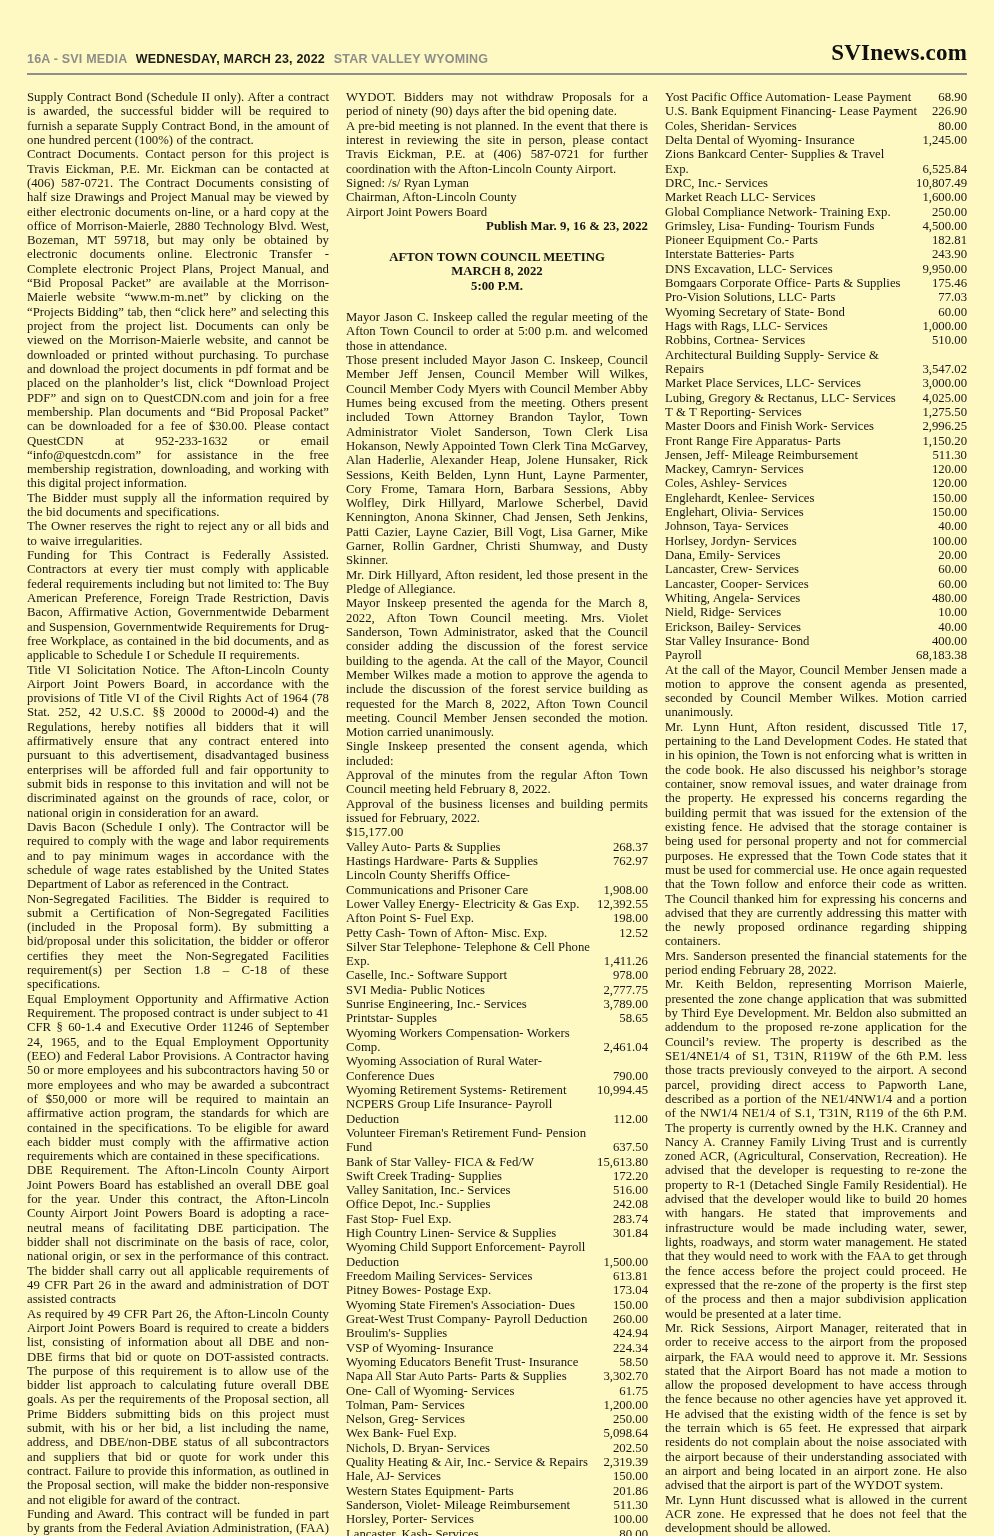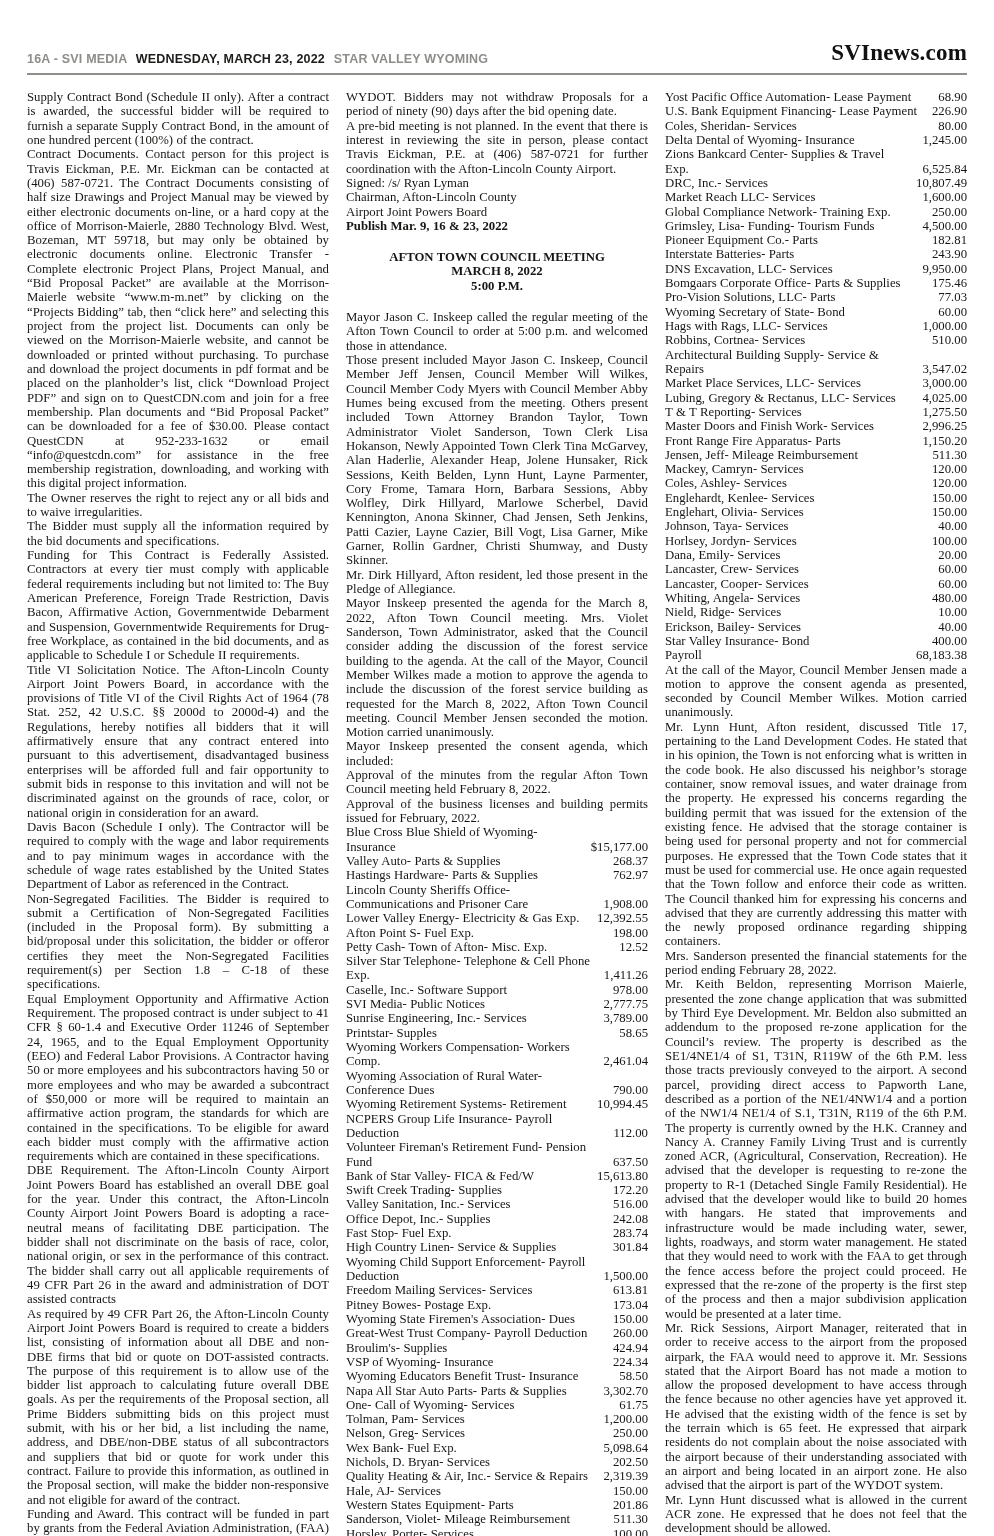--- a/index.html
+++ b/index.html
@@ -1,39 +1,39 @@
 <!DOCTYPE html>
 <html><head>
 <meta charset="utf-8">
 <style>
   html,body { margin:0; padding:0; background:#e9e9e6; }
   .page {
     position:relative; width:994px; height:1536px; margin:0 auto;
-    background:#ffffff; box-sizing:border-box; padding:40px 27px 16px 27px;
+    background:#fef9c3; box-sizing:border-box; padding:40px 27px 16px 27px;
     font-family:"Liberation Serif", serif; color:#171614; overflow:hidden;
   }
   
   .masthead { display:flex; justify-content:space-between; align-items:flex-end;
     border-bottom:2px solid #8f8f8c; padding-bottom:7px; }
   .mast-left { font-family:"Liberation Sans", sans-serif; font-size:12.5px; font-weight:700;
     letter-spacing:.2px; color:#8d8d8a; white-space:nowrap; }
   .mast-left .mast-date { color:#1c1c1a; margin:0 5px; }
   .mast-right { font-family:"Liberation Serif", serif; font-weight:700; font-size:23px;
     color:#111; letter-spacing:.2px; }
   
   .columns { display:flex; gap:17px; margin-top:15px; }
   .col { flex:1 1 0; min-width:0; font-size:12.75px; line-height:1.123; text-align:justify;
     hyphens:none; word-spacing:.2px; }
   p.para { margin:0; }
   
   .pay-row { display:flex; justify-content:space-between; align-items:flex-end; gap:12px; }
   .pay-name { text-align:left; }
   .pay-amt { white-space:nowrap; }
   
-  .publish-line { font-weight:700; margin:2px 0 27px 0; }
+  .publish-line { font-weight:700; text-align:right; margin:2px 0 27px 0; }
   .heading-block { text-align:center; font-weight:700; margin:17px; }
   .heading-block div { margin:0; }
 </style>
 </head>
 <body>
 
 <div class="page">
 
   <div class="masthead">
     <div class="mast-left">
@@ -46,23 +46,23 @@
 
   <div class="columns">
 
     <div class="col">
       <div>
 
           <p class="para">Supply Contract Bond (Schedule II only).  After a contract is awarded, the successful bidder will be required to furnish a separate Supply Contract Bond, in the amount of one hundred percent (100%) of the contract.</p>
 
           <p class="para">Contract Documents.  Contact person for this project is Travis Eickman, P.E.  Mr. Eickman can be contacted at (406) 587-0721.  The Contract Documents consisting of half size Drawings and Project Manual may be viewed by either electronic documents on-line, or a hard copy at the office of Morrison-Maierle, 2880 Technology Blvd. West, Bozeman, MT 59718, but may only be obtained by electronic documents online. Electronic Transfer - Complete electronic Project Plans, Project Manual, and “Bid Proposal Packet” are available at the Morrison-Maierle website “www.m-m.net” by clicking on the “Projects Bidding” tab, then “click here” and selecting this project from the project list. Documents can only be viewed on the Morrison-Maierle website, and cannot be downloaded or printed without purchasing.  To purchase and download the project documents in pdf format and be placed on the planholder’s list, click “Download Project PDF” and sign on to QuestCDN.com and join for a free membership.  Plan documents and “Bid Proposal Packet” can be downloaded for a fee of $30.00.  Please contact QuestCDN at 952-233-1632 or email “info@questcdn.com” for assistance in the free membership registration, downloading, and working with this digital project information.</p>
 
+          <p class="para">The Bidder must supply all the information required by the bid documents and specifications.</p>
+
           <p class="para">The Owner reserves the right to reject any or all bids and to waive irregularities.</p>
-
-          <p class="para">The Bidder must supply all the information required by the bid documents and specifications.</p>
 
           <p class="para">Funding for This Contract is Federally Assisted.  Contractors at every tier must comply with applicable federal requirements including but not limited to: The Buy American Preference, Foreign Trade Restriction, Davis Bacon, Affirmative Action, Governmentwide Debarment and Suspension, Governmentwide Requirements for Drug-free Workplace, as contained in the bid documents, and as applicable to Schedule I or Schedule II requirements.</p>
 
           <p class="para">Title VI Solicitation Notice. The Afton-Lincoln County Airport Joint Powers Board, in accordance with the provisions of Title VI of the Civil Rights Act of 1964 (78 Stat. 252, 42 U.S.C. §§ 2000d to 2000d-4) and the Regulations, hereby notifies all bidders that it will affirmatively ensure that any contract entered into pursuant to this advertisement, disadvantaged business enterprises will be afforded full and fair opportunity to submit bids in response to this invitation and will not be discriminated against on the grounds of race, color, or national origin in consideration for an award.</p>
 
           <p class="para">Davis Bacon (Schedule I only). The Contractor will be required to comply with the wage and labor requirements and to pay minimum wages in accordance with the schedule of wage rates established by the United States Department of Labor as referenced in the Contract.</p>
 
           <p class="para">Non-Segregated Facilities. The Bidder is required to submit a Certification of Non-Segregated Facilities (included in the Proposal form).  By submitting a bid/proposal under this solicitation, the bidder or offeror certifies they meet the Non-Segregated Facilities requirement(s) per Section 1.8 – C-18 of these specifications.</p>
 
           <p class="para">Equal Employment Opportunity and Affirmative Action Requirement. The proposed contract is under subject to 41 CFR § 60-1.4 and Executive Order 11246 of September 24, 1965, and to the Equal Employment Opportunity (EEO) and Federal Labor Provisions.  A Contractor having 50 or more employees and his subcontractors having 50 or more employees and who may be awarded a subcontract of $50,000 or more will be required to maintain an affirmative action program, the standards for which are contained in the specifications. To be eligible for award each bidder must comply with the affirmative action requirements which are contained in these specifications.</p>
@@ -97,31 +97,30 @@
       <div>
 
           <p class="para">Mayor Jason C. Inskeep called the regular meeting of the Afton Town Council to order at 5:00 p.m. and welcomed those in attendance.</p>
 
           <p class="para">Those present included Mayor Jason C. Inskeep, Council Member Jeff Jensen, Council Member Will Wilkes, Council Member Cody Myers with Council Member Abby Humes being excused from the meeting.  Others present included Town Attorney Brandon Taylor, Town Administrator Violet Sanderson, Town Clerk Lisa Hokanson, Newly Appointed Town Clerk Tina McGarvey, Alan Haderlie, Alexander Heap, Jolene Hunsaker, Rick Sessions, Keith Belden, Lynn Hunt, Layne Parmenter, Cory Frome, Tamara Horn, Barbara Sessions, Abby Wolfley, Dirk Hillyard, Marlowe Scherbel, David Kennington, Anona Skinner, Chad Jensen, Seth Jenkins, Patti Cazier, Layne Cazier, Bill Vogt, Lisa Garner, Mike Garner, Rollin Gardner, Christi Shumway, and Dusty Skinner.</p>
 
           <p class="para">Mr. Dirk Hillyard, Afton resident, led those present in the Pledge of Allegiance.</p>
 
           <p class="para">Mayor Inskeep presented the agenda for the March 8, 2022, Afton Town Council meeting.  Mrs. Violet Sanderson, Town Administrator, asked that the Council consider adding the discussion of the forest service building to the agenda.  At the call of the Mayor, Council Member Wilkes made a motion to approve the agenda to include the discussion of the forest service building as requested for the March 8, 2022, Afton Town Council meeting.  Council Member Jensen seconded the motion.  Motion carried unanimously.</p>
 
-          <p class="para">Mayor Inskeep presented the consent agenda, which included:</p>
+          <p class="para">Single Inskeep presented the consent agenda, which included:</p>
 
           <p class="para">Approval of the minutes from the regular Afton Town Council meeting held February 8, 2022.</p>
 
           <p class="para">Approval of the business licenses and building permits issued for February, 2022.</p>
 
         </div>
       <div>
 
           <div class="pay-row">
-            <span class="pay-name">Blue Cross Blue Shield of Wyoming- Insurance</span>
             <span class="pay-amt">$15,177.00</span>
           </div>
 
           <div class="pay-row">
             <span class="pay-name">Valley Auto- Parts &amp; Supplies</span>
             <span class="pay-amt">268.37</span>
           </div>
 
           <div class="pay-row">
             <span class="pay-name">Hastings Hardware- Parts &amp; Supplies</span>

